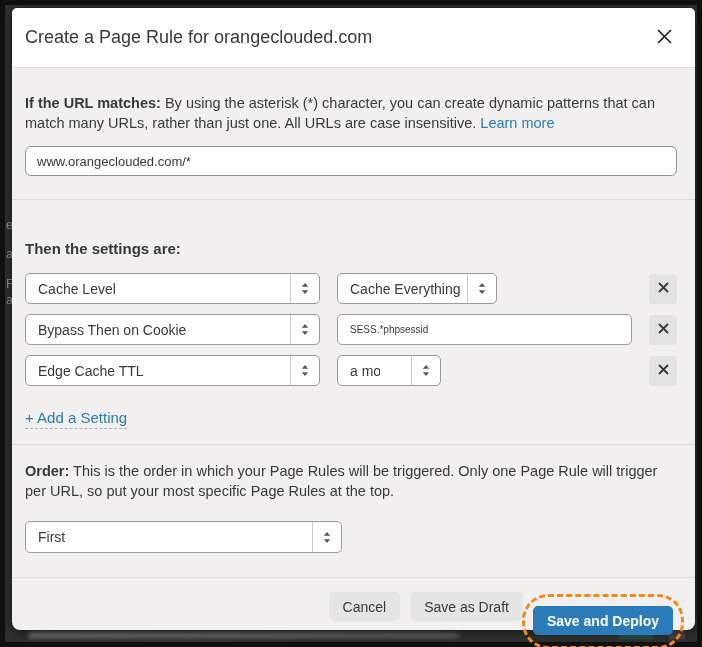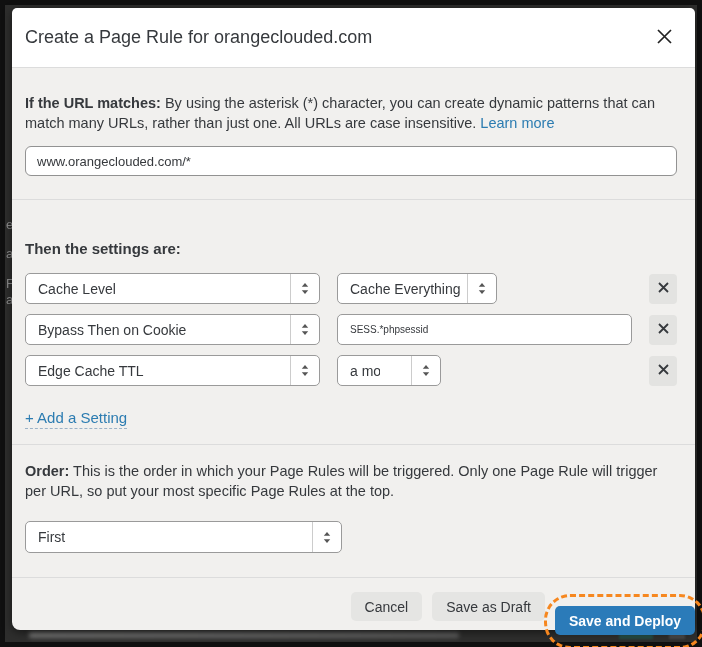--- a/index.html
+++ b/index.html
@@ -46,21 +46,21 @@
   .gap{width:17px;flex:none;}
   .x-btn{margin-left:auto;width:28px;height:30px;background:#e3e3e1;border:none;border-radius:4px;
          display:flex;align-items:center;justify-content:center;cursor:pointer;}
   .add-setting{display:inline-block;margin-top:13px;margin-bottom:15px;font-size:15px;
                color:#2c7cb1;border-bottom:1px dashed #9cb3c7;padding-bottom:2px;cursor:pointer;}
 
   .sec-order .para{margin-top:16px;}
   .order-select{width:317px;height:32px;margin-top:20px;margin-bottom:24px;}
 
   .footer{flex:1;display:flex;justify-content:flex-end;align-items:center;
-          position:relative;}
+          padding-right:22px;position:relative;}
   .btn{height:29px;padding:0 14px;border:none;border-radius:5px;font-size:14px;
        font-family:inherit;cursor:pointer;}
   .btn-gray{background:#e5e5e3;color:#36393d;margin-left:10px;}
   .deploy-wrap{position:relative;margin-left:10px;margin-top:28px;}
   .btn-blue{background:#2b7bb9;color:#ffffff;font-weight:600;margin-left:0;}
   .ring{position:absolute;left:-11px;right:-11px;top:-12px;bottom:-14px;
         border:3.5px dashed #f6871f;border-radius:26px;pointer-events:none;}
 </style>
 </head>
 <body>

